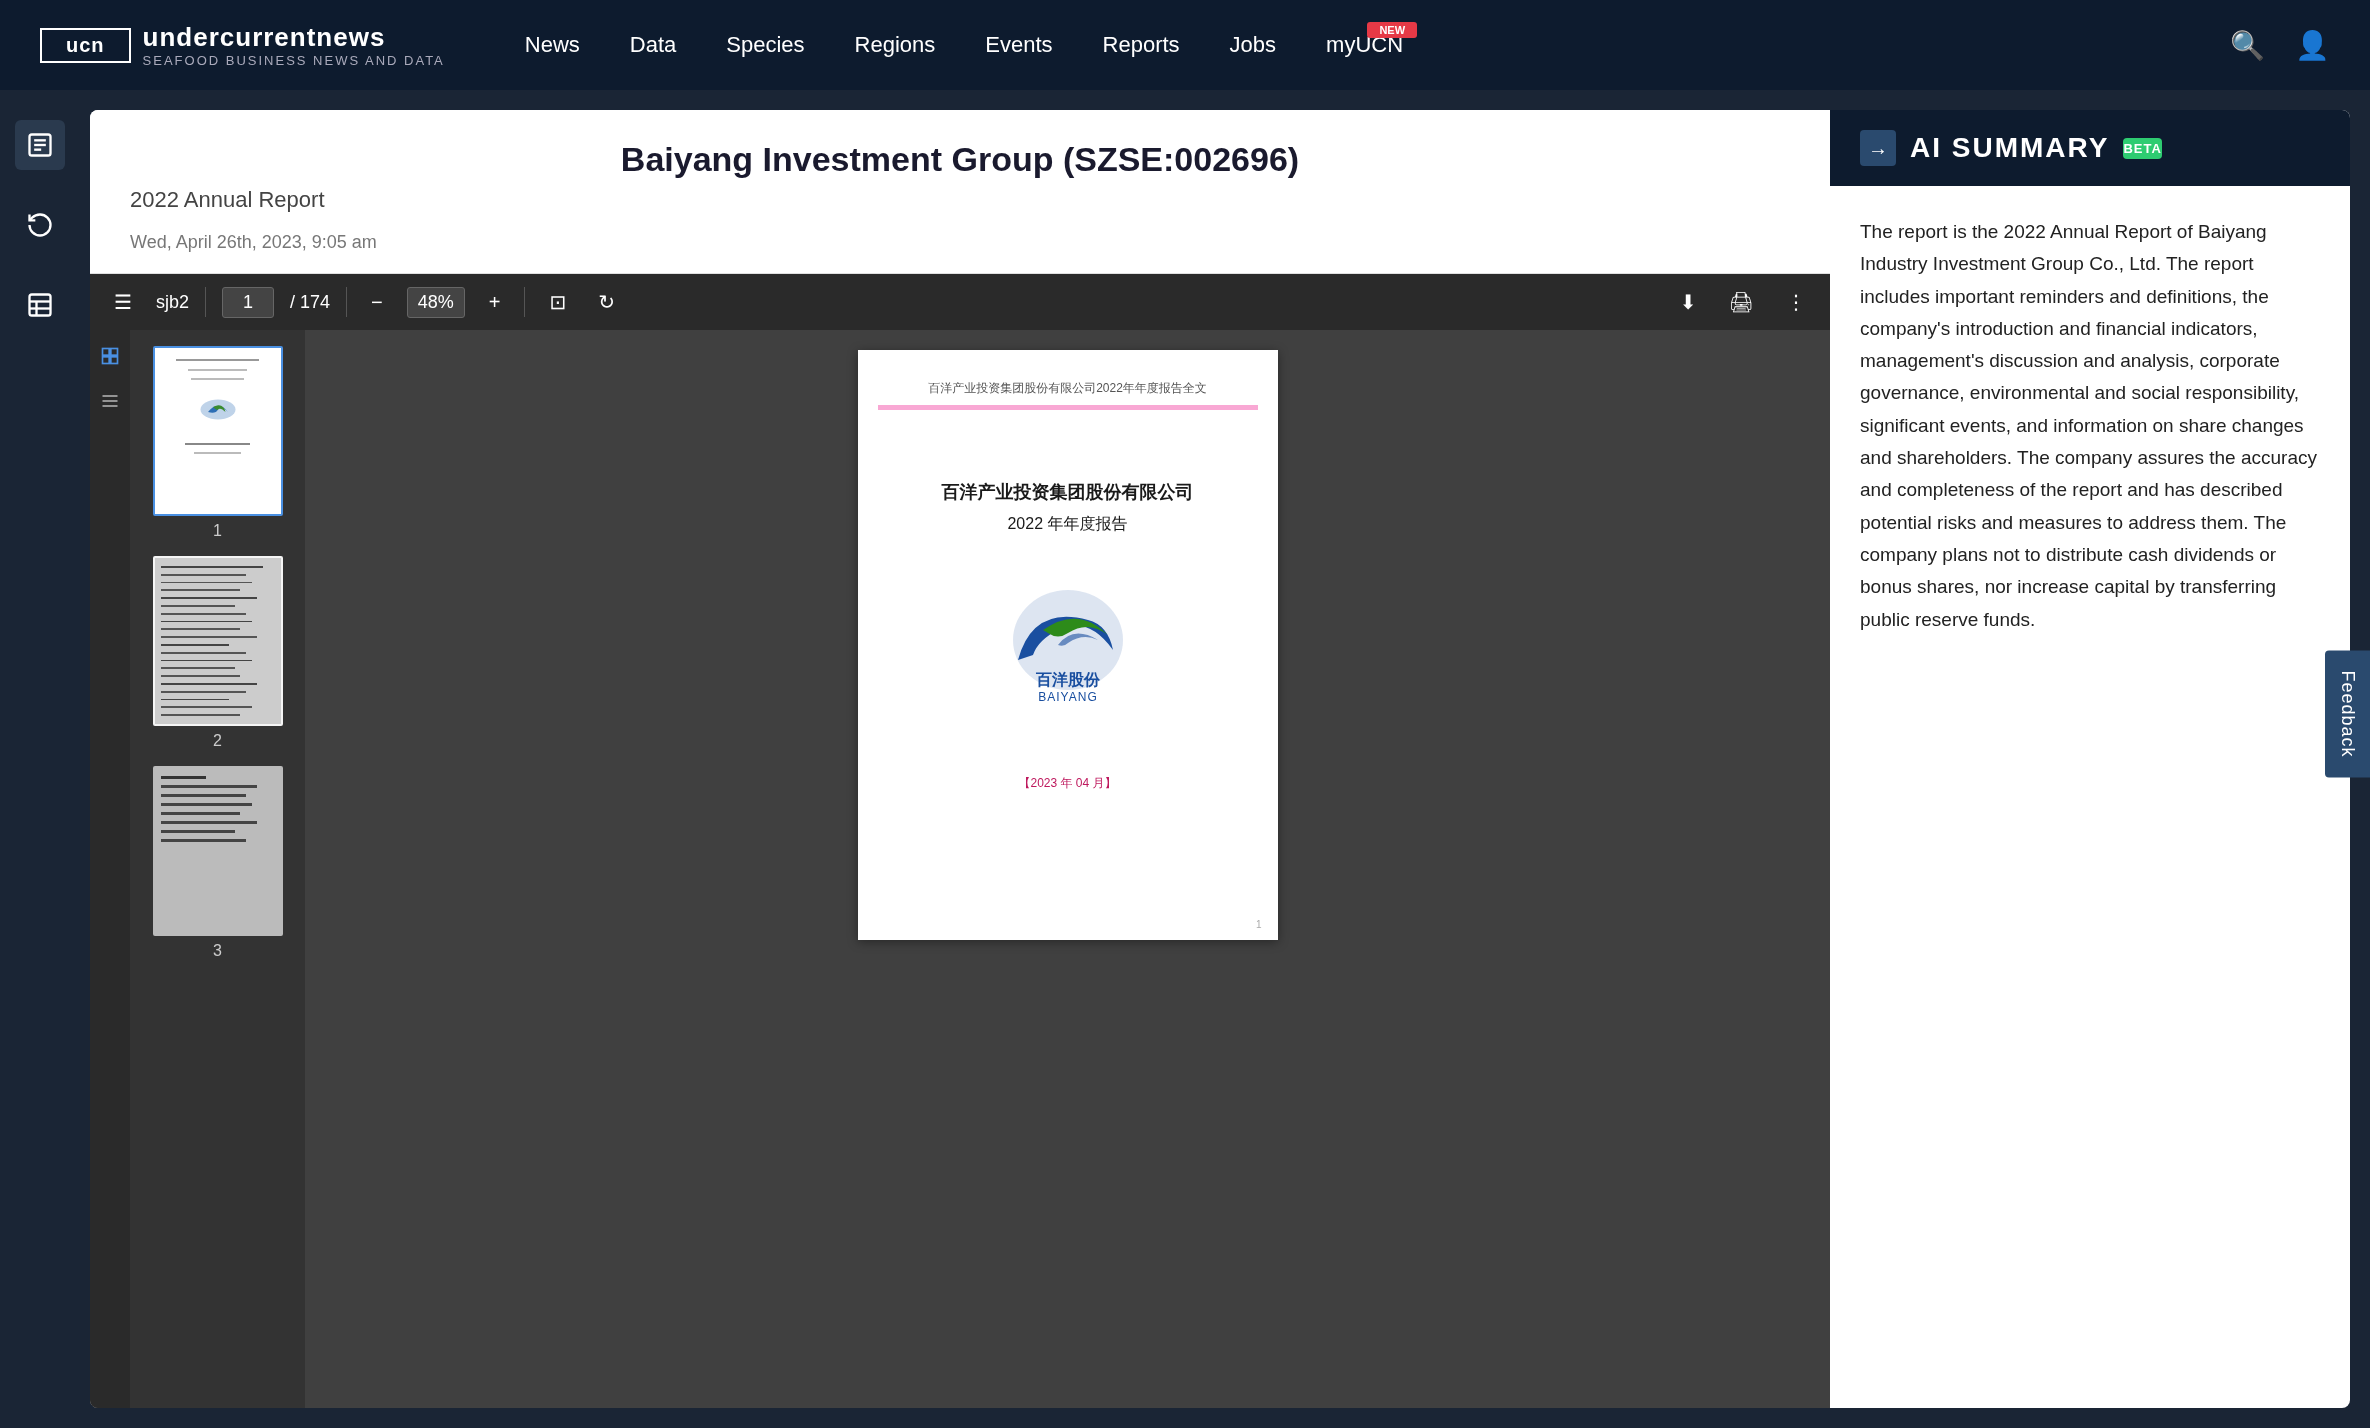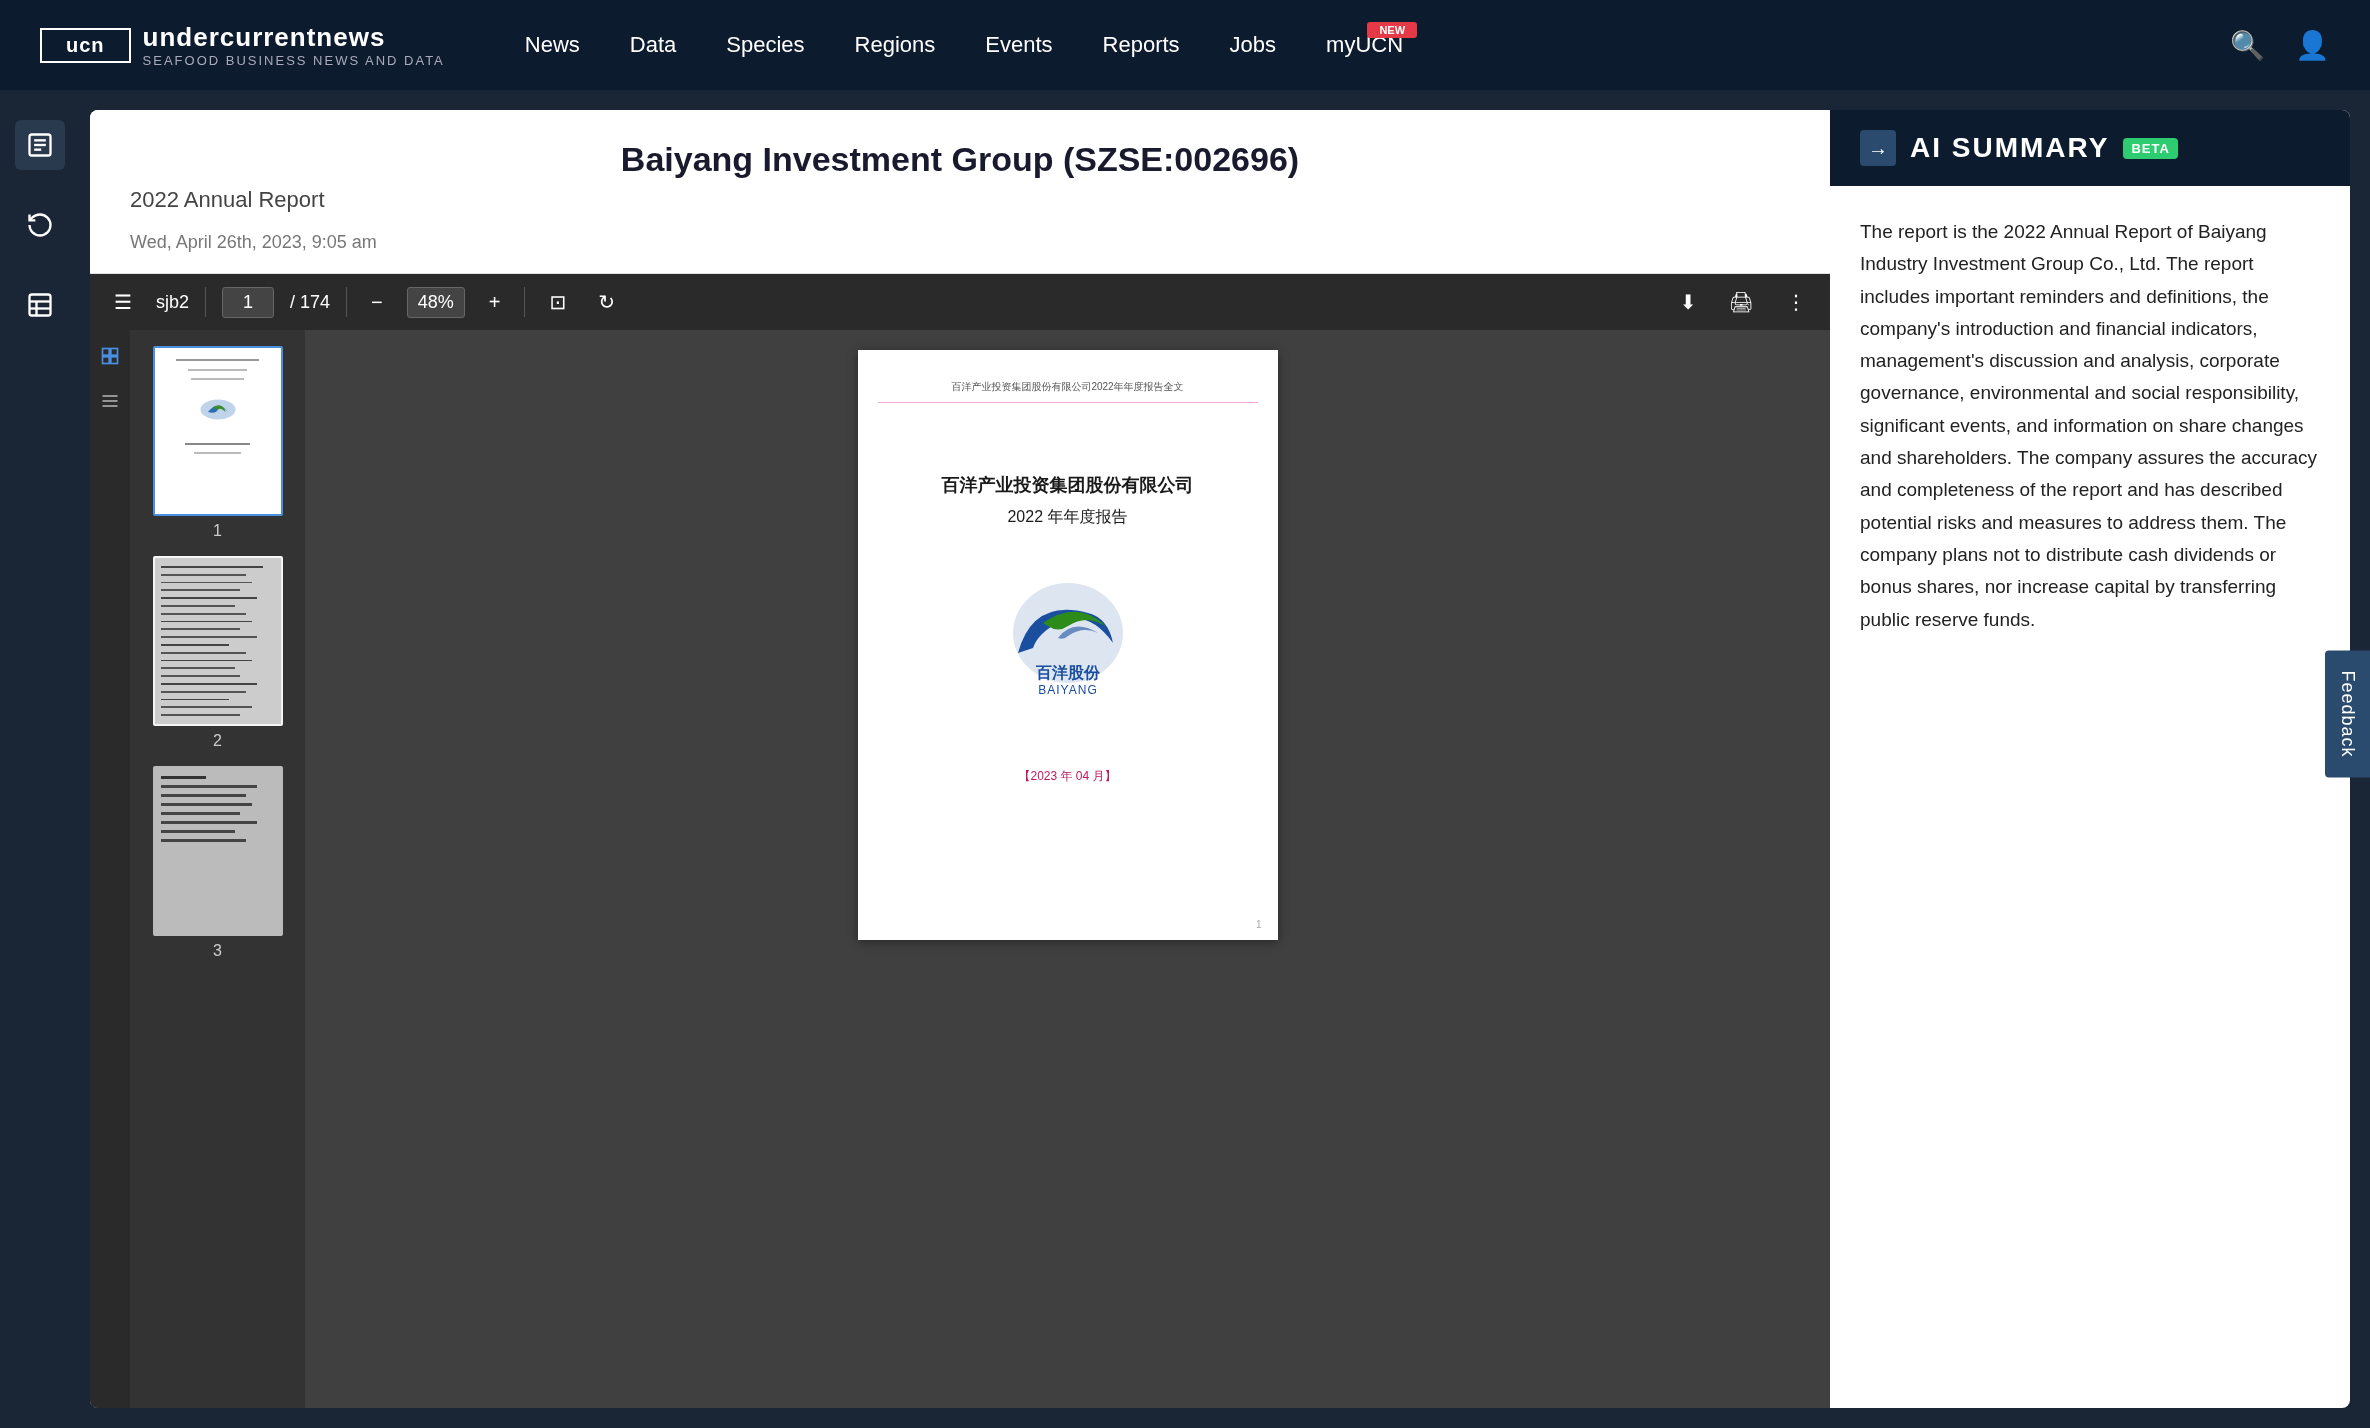--- a/index.html
+++ b/index.html
@@ -263,25 +263,25 @@
       width: 420px;
       min-height: 590px;
       box-shadow: 0 2px 10px rgba(0,0,0,0.4);
       display: flex;
       flex-direction: column;
       align-items: center;
       padding: 30px 20px;
       position: relative;
     }
     .page-header-text {
-      font-size: 10px;
+      font-size: 12px;
       color: #555;
       text-align: center;
       margin-bottom: 30px;
-      border-bottom: 1px solid #f9a8d4;
+      border-bottom: 5px solid #f9a8d4;
       width: 100%;
       padding-bottom: 8px;
     }
     .page-company-name {
       font-size: 18px;
       color: #1a1a1a;
       margin: 40px 0 10px 0;
       font-weight: bold;
     }
     .page-report-title {
@@ -379,21 +379,21 @@
       font-size: 28px;
       font-weight: bold;
       letter-spacing: 2px;
       text-transform: uppercase;
     }
     .beta-badge {
       background: #2ecc71;
       color: white;
       font-size: 13px;
       font-weight: bold;
-      padding: 3px 8px;
+      padding: 3px 0;
       border-radius: 4px;
       letter-spacing: 1px;
       text-align: center;
     }
     .ai-summary-body {
       padding: 30px;
       flex: 1;
       overflow-y: auto;
     }
     .ai-summary-text {

